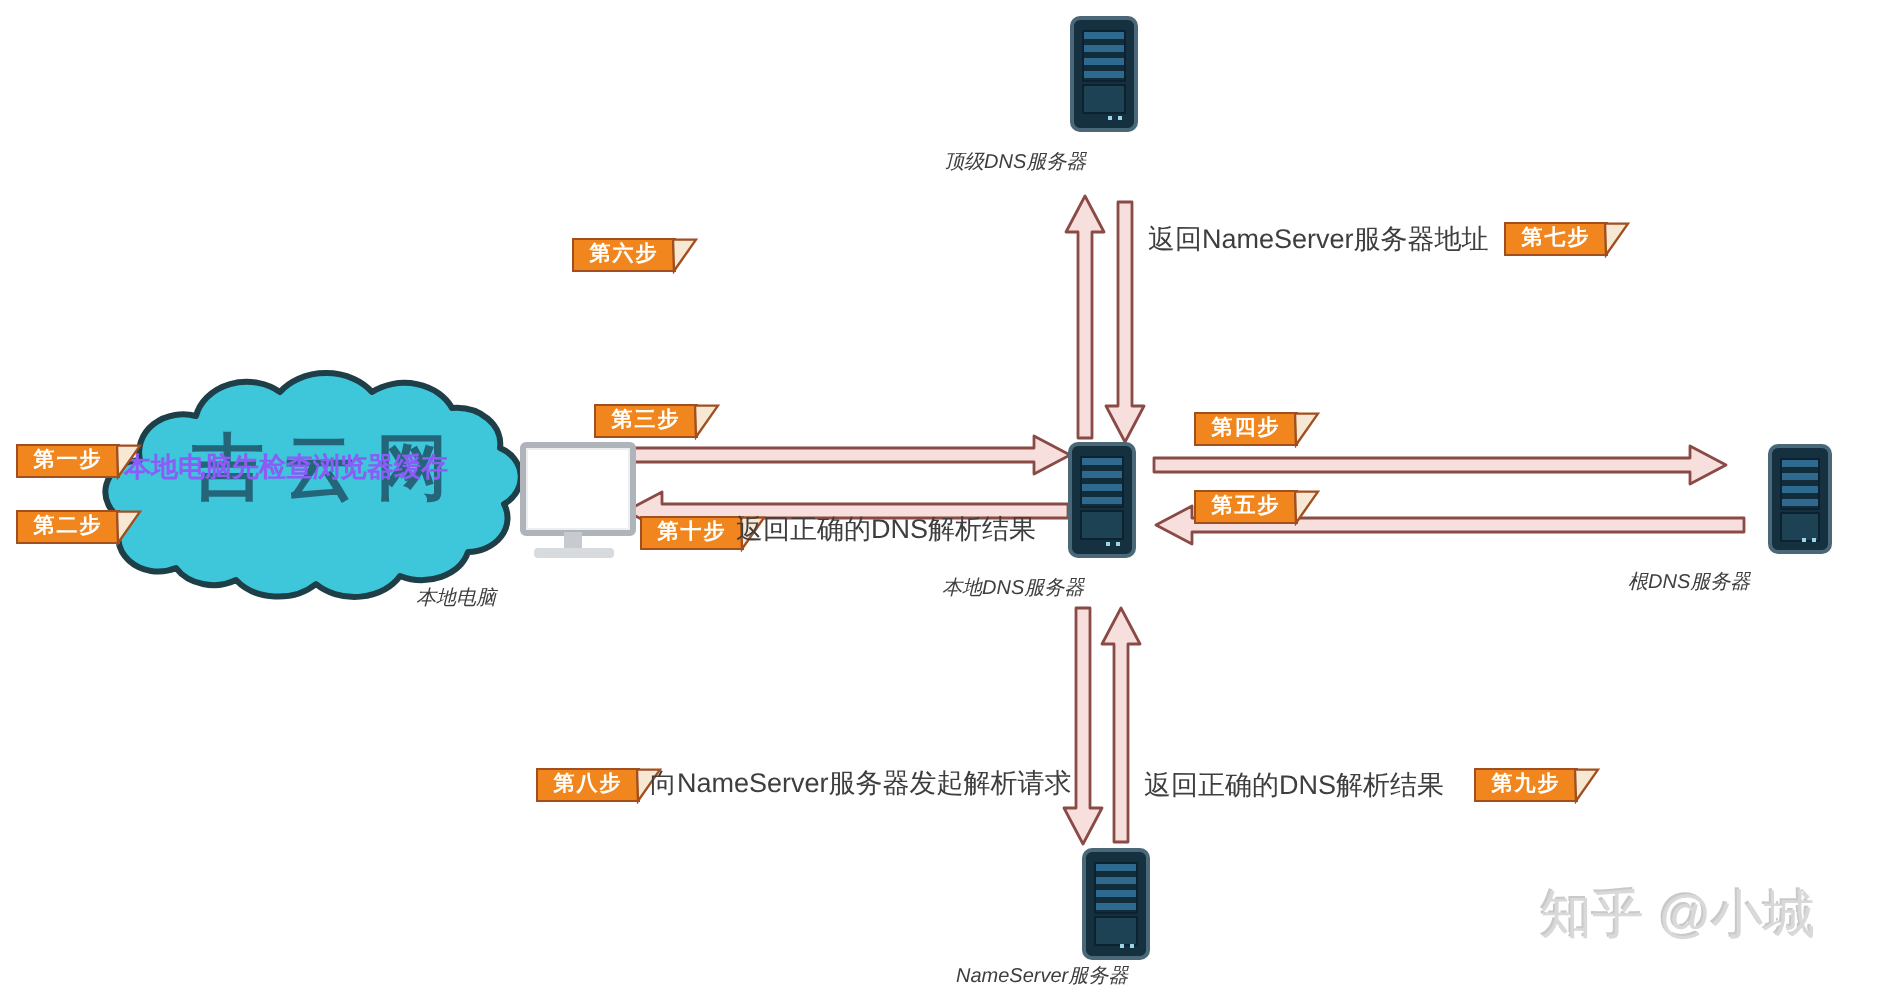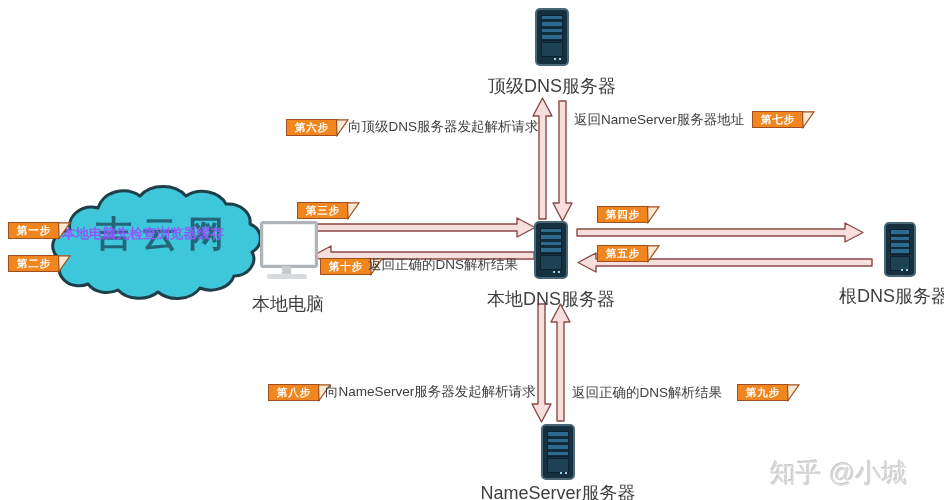--- a/index.html
+++ b/index.html
@@ -4,21 +4,21 @@
 <style>
   html,body{margin:0;padding:0;background:#ffffff;}
   .stage{position:relative;width:944px;height:500px;background:#ffffff;overflow:hidden;
          font-family:"Liberation Sans","DejaVu Sans",sans-serif;color:#3e3e3e;}
   svg.layer{position:absolute;left:0;top:0;width:944px;height:500px;}
 
   
   .flow-label{position:absolute;font-size:13.5px;color:#3e3e3e;white-space:nowrap;}
 
   
-  .dev-label{position:absolute;width:160px;text-align:center;font-size:18px;color:#3e3e3e;white-space:nowrap;}
+  .dev-label{position:absolute;width:160px;text-align:left;font-size:10px;color:#3e3e3e;white-space:nowrap;font-style:italic;}
 
   
   .flag{position:absolute;width:50px;height:15px;background:#F0861D;border:1.5px solid #A14F1F;
         box-sizing:content-box;text-align:center;}
   .flag span{display:block;line-height:15px;font-size:10.5px;font-weight:bold;color:#ffffff;letter-spacing:1px;}
   .flag svg.fold{position:absolute;right:-12px;top:-1.5px;}
 
   
   .cloud-line{position:absolute;width:184px;font-size:13.5px;font-weight:bold;color:#8b5cf6;white-space:nowrap;}
   .cloud-mark{position:absolute;font-size:36px;font-weight:bold;color:#0f172a;opacity:.55;letter-spacing:10px;white-space:nowrap;}
@@ -33,21 +33,21 @@
         box-shadow:-5px 0 0 #9ad5e8;}
 
   
   .monitor-screen{position:absolute;left:260px;top:221px;width:52px;height:41px;background:#ffffff;
         border:3px solid #aeb4b9;border-radius:3px;box-shadow:inset 0 0 0 1px #eceeef;}
   .monitor-stand{position:absolute;left:282px;top:266px;width:9px;height:8px;background:#c7cbcf;}
   .monitor-base{position:absolute;left:267px;top:274px;width:40px;height:5px;background:#d8dbde;border-radius:2px;}
 
   
   .zhihu{position:absolute;left:770px;top:440px;font-size:26px;color:#d9d9d9;white-space:nowrap;
-        text-shadow:1px 1px 0 #ffffff,-1px -1px 0 #c9c9c9;margin-top:16px;}
+        text-shadow:1px 1px 0 #ffffff,-1px -1px 0 #c9c9c9;}
 </style>
 </head>
 <body>
 
 <div class="stage">
 
   <svg class="layer" viewBox="0 0 944 500">
     <path d="M 88,284
          a 20,17 0 0 1 -26,-24
          a 18,16 0 0 1 8,-30
@@ -132,21 +132,20 @@
         <polygon points="0.5,0.8 12,0.8 1,16.5" fill="#F7E8D4" stroke="#A14F1F" stroke-width="1.2"></polygon>
       </svg>
   </div>
   <div class="flag" style="left:320px;top:258px">
     <span>第十步</span>
     <svg class="fold" width="13" height="18" viewBox="0 0 13 18">
         <polygon points="0.5,0.8 12,0.8 1,16.5" fill="#F7E8D4" stroke="#A14F1F" stroke-width="1.2"></polygon>
       </svg>
   </div>
 
-  <div class="flow-label" style="left:348px;top:118px">向顶级DNS服务器发起解析请求</div>
   <div class="flow-label" style="left:574px;top:111px">返回NameServer服务器地址</div>
   <div class="flow-label" style="left:368px;top:256px">返回正确的DNS解析结果</div>
   <div class="flow-label" style="left:325px;top:383px">向NameServer服务器发起解析请求</div>
   <div class="flow-label" style="left:572px;top:384px">返回正确的DNS解析结果</div>
 
   <div class="monitor-screen"></div>
   <div class="monitor-stand"></div>
   <div class="monitor-base"></div>
   <div class="dev-label" style="left:208px;top:292px">本地电脑</div>
 

